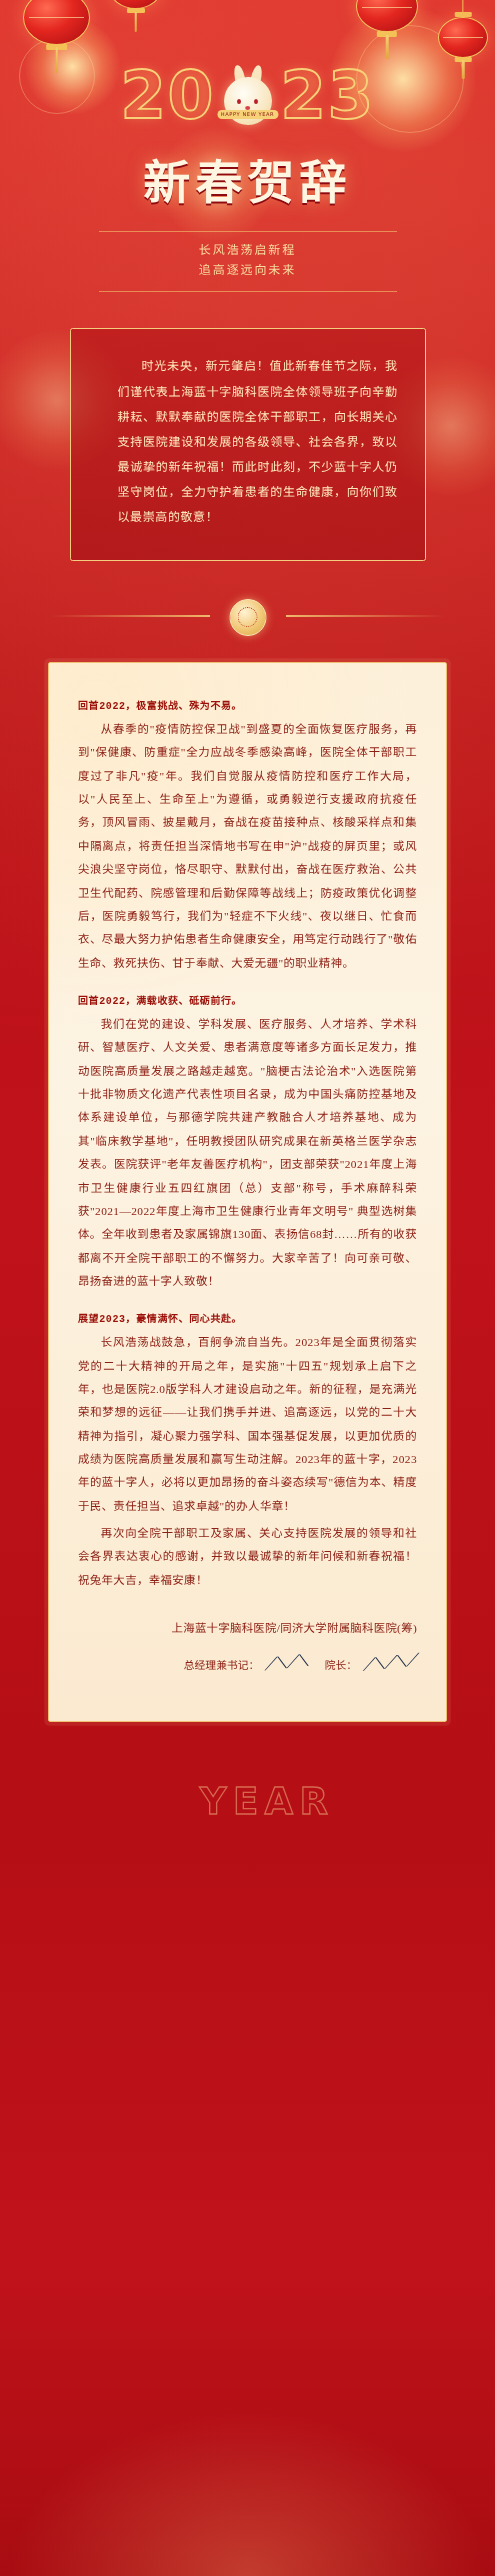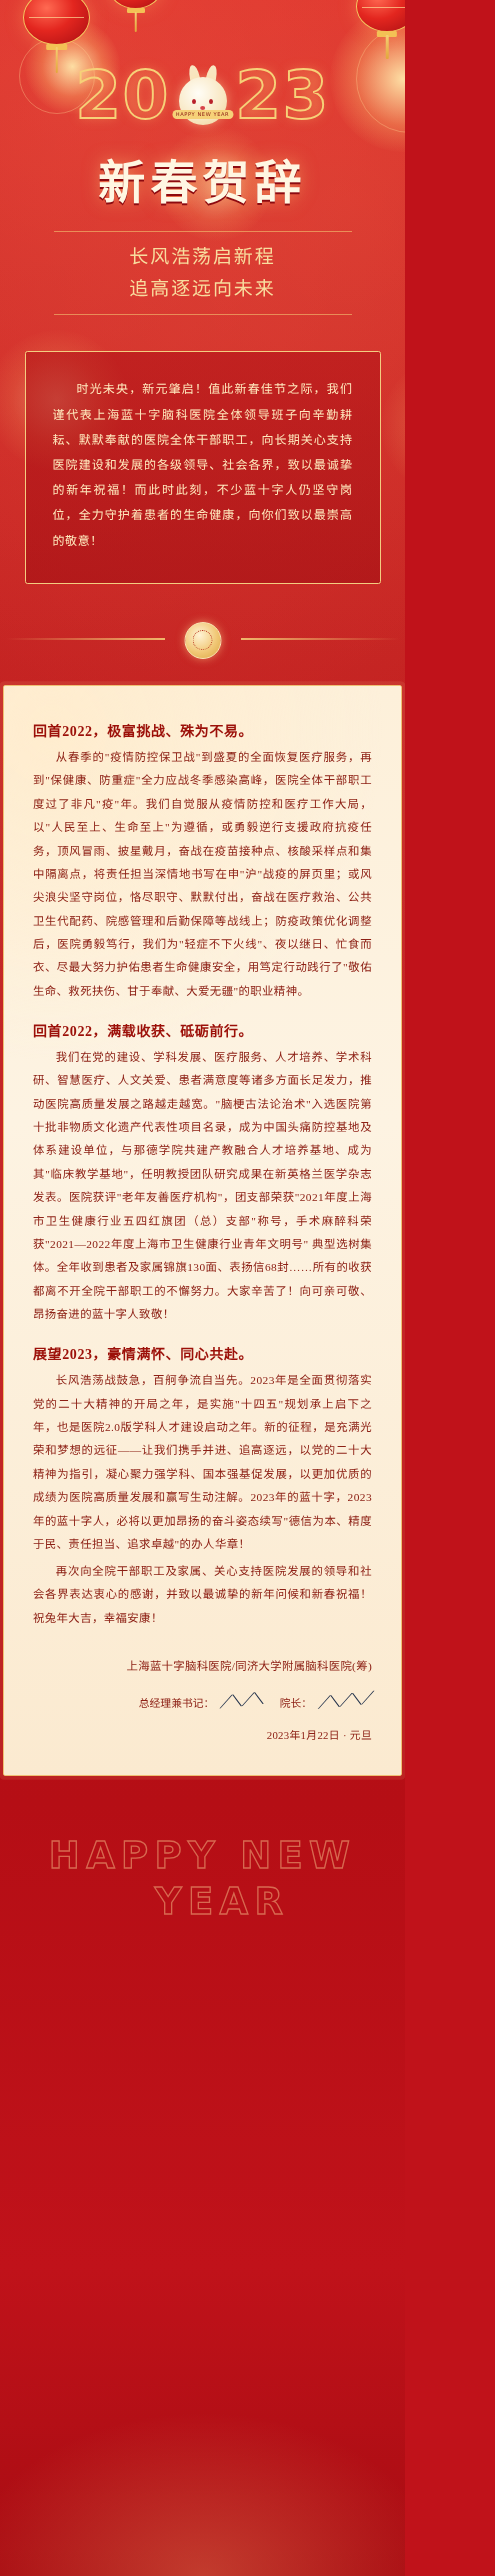--- a/index.html
+++ b/index.html
@@ -3,21 +3,21 @@
 <meta charset="utf-8">
 <style>
   * { box-sizing: border-box; margin: 0; padding: 0; }
   html, body {
     width: 495px;
     background: #c0121a;
     font-family: "Liberation Serif", "DejaVu Serif", serif;
   }
   .page {
     position: relative;
-    width: 405px;
+    width: 495px;
     min-height: 2576px;
     background:
       radial-gradient(circle at 18% 4%, rgba(255,120,90,0.30) 0%, rgba(255,120,90,0) 38%),
       radial-gradient(circle at 85% 8%, rgba(255,140,90,0.22) 0%, rgba(255,140,90,0) 36%),
       linear-gradient(180deg, #d2191d 0%, #c5141a 10%, #b80f16 26%, #c0121a 46%, #b50e15 70%, #c0121a 88%, #a80c12 100%);
       overflow: hidden;
   }
 
   
   .lantern { position: absolute; z-index: 2; }
@@ -116,36 +116,36 @@
     margin-top: 10.2px;
     font-size: 47px; font-weight: 700; letter-spacing: 5.1px;
     color: #fff6e2;
     text-shadow: 0 1.9px 0 #8d0a10, 0 0 16.5px rgba(255,200,120,0.55);
   }
   .sub-banner {
     margin: 18px auto 0;
     width: 298px; padding: 9px 0 10.2px;
     border-top: 0.6px solid rgba(246,209,120,0.55);
     border-bottom: 0.6px solid rgba(246,209,120,0.55);
-    color: #f8dc9e; font-size: 19px; line-height: 1.65; letter-spacing: 1.9px;
+    color: #f8dc9e; font-size: 12px; line-height: 1.65; letter-spacing: 1.9px;
   }
   .sub-banner .line { white-space: nowrap; }
 
   
   .intro-card {
     position: relative; z-index: 5;
     margin: 36px auto 0; width: 356px;
     padding: 25.4px 27px 29px;
     border: 1.3px solid #f3cd80;
     border-radius: 2.5px;
     background: linear-gradient(180deg, rgba(176,15,20,0.55) 0%, rgba(160,12,17,0.55) 100%);
     color: #ffe9bd; font-size: 12px; line-height: 2.1; letter-spacing: 0.6px;
     text-align: justify;
   }
-  .intro-card p { text-indent: 2em; }
+  .intro-card p { text-indent: 2em; margin-left: 20px; }
 
   
   .divider {
     position: relative; z-index: 5;
     margin: 33px auto 0; width: 394px; height: 44px;
   }
   .divider .bar {
     position: absolute; top: 21.6px; height: 1.3px; width: 159px;
     background: linear-gradient(90deg, rgba(246,209,120,0) 0%, rgba(246,209,120,0.85) 100%);
   }
@@ -170,22 +170,22 @@
     padding: 34px 29px 33px;
     border: 1.3px solid #efbf72;
     border-radius: 1.9px;
     background:
       radial-gradient(circle at 12% 4%, rgba(255,236,205,0.9) 0%, rgba(255,243,224,0) 30%),
       linear-gradient(180deg, #fdf0da 0%, #fdf3e2 40%, #fbead0 100%);
     color: #8a1b12;
     box-shadow: 0 0 0 3.8px rgba(255,220,160,0.10);
   }
   .letter h3 {
-    font-size: 14px; font-weight: 700; letter-spacing: 0.6px;
-    margin: 16.5px 0 6.3px; color: #9c1009;
+    font-size: 10px; font-weight: 700; letter-spacing: 0.6px;
+    margin: 16.5px 0 6.3px; color: #9c1009; font-family: Liberation Mono, monospace;
   }
   .letter h3:first-child { margin-top: 0; }
   .letter p {
     font-size: 11.4px; line-height: 2.05; text-indent: 2em;
     letter-spacing: 0.4px; text-align: justify; color: #8d2015;
     margin-bottom: 3.8px;
   }
   .sign-block { margin-top: 27px; text-align: right; }
   .sign-block .org {
     font-size: 11.4px; letter-spacing: 0.3px; color: #8d2015; margin-bottom: 20px;
@@ -319,26 +319,24 @@
         <span class="sign-item">
           <span class="role">总经理兼书记：</span>
           <span class="sig">⟋⟍⟋⟍</span>
         </span>
         <span class="sign-item">
           <span class="role">院长：</span>
           <span class="sig">⟋⟍⟋⟍⟋</span>
         </span>
       </div>
 
-      <div class="sign-date">2023年1月22日 · 元旦</div>
     </div>
   </div>
 
   <div class="footer">
     <div class="hny">
-      <span>HAPPY NEW</span>
       <span class="l2">YEAR</span>
     </div>
   </div>
 
   <div class="footer-glow"></div>
 </div>
 
 
 </body></html>

